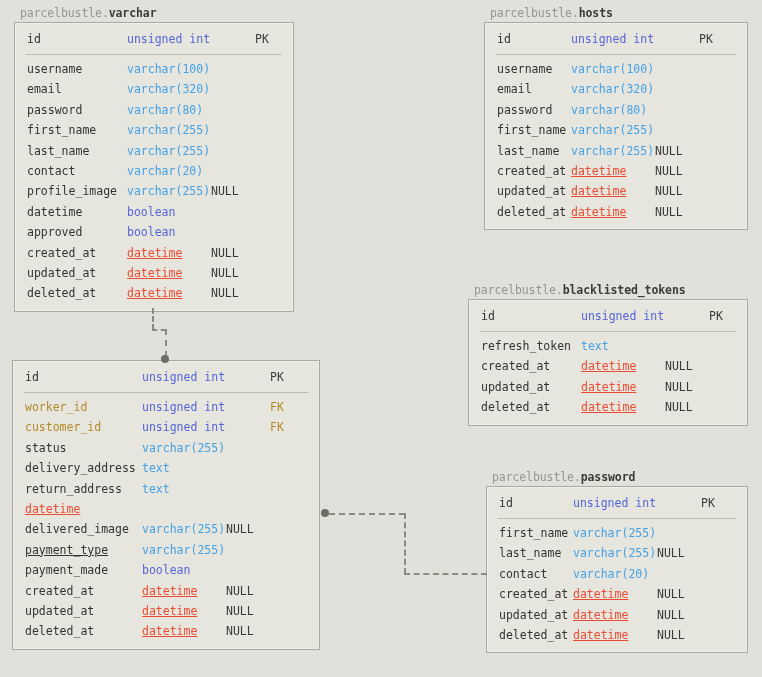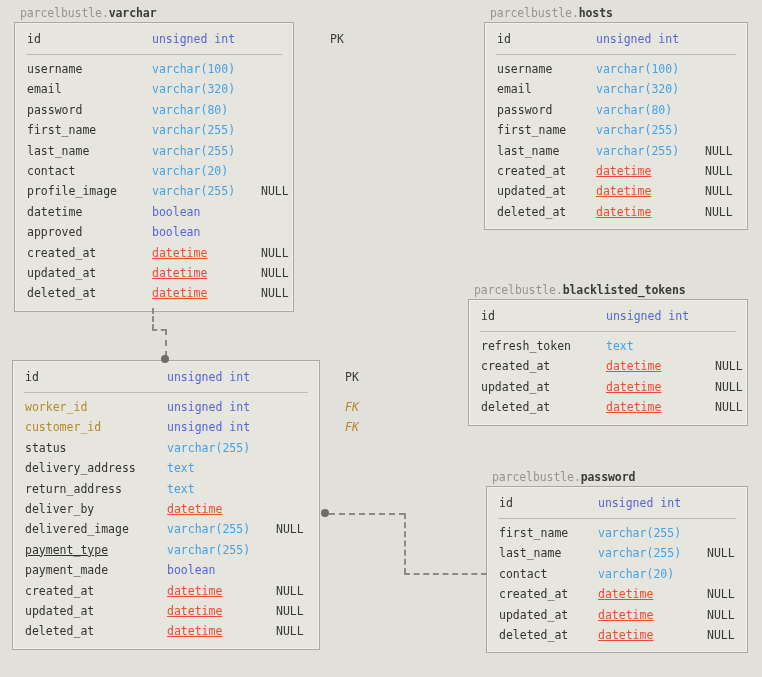--- a/index.html
+++ b/index.html
@@ -51,21 +51,20 @@
 
   .row {
     display: flex;
     align-items: flex-start;
     height: 20.4px;
     font-size: 11.5px;
     line-height: 20.4px;
     white-space: nowrap;
     padding: 0 10px 0 12px;
     box-sizing: border-box;
-    gap: 25px;
   }
   .row.pk-row {
     height: 23px;
     line-height: 23px;
   }
   .hr {
     height: 1px;
     background: #bcbcb0;
     margin: 3px 11px 4px 11px;
   }
@@ -76,21 +75,21 @@
   .col-key    { flex: 0 0 auto; }
 
   .t-int      { color: #5566d8; }
   .t-varchar  { color: #45a2e6; }
   .t-datetime { color: #ea4c34; text-decoration: underline; }
   .t-boolean  { color: #5566d8; }
   .t-text     { color: #45a2e6; }
 
   .fk-name    { color: #b58a2b; }
   .key-pk     { color: #3b3b36; }
-  .key-fk     { color: #b58a2b; font-style: italic; }
+  .key-fk     { color: #b58a2b; }
 
   
   .conn-seg {
     position: absolute;
     background: transparent;
   }
   .conn-h {
     border-top: 2px dashed #8b8b80;
     height: 0;
   }
@@ -323,21 +322,20 @@
           <span class="col-null" style="width: 44px;"></span>
           <span class="col-key "></span>
         </div>
         <div class="row">
           <span class="col-name " style="width: 117px;">return_address</span>
           <span class="col-type t-text" style="width: 84px;">text</span>
           <span class="col-null" style="width: 44px;"></span>
           <span class="col-key "></span>
         </div>
         <div class="row">
-          <span class="col-name " style="width: 117px;">deliver_by</span>
           <span class="col-type t-datetime" style="width: 84px;">datetime</span>
           <span class="col-null" style="width: 44px;"></span>
           <span class="col-key "></span>
         </div>
         <div class="row">
           <span class="col-name " style="width: 117px;">delivered_image</span>
           <span class="col-type t-varchar" style="width: 84px;">varchar(255)</span>
           <span class="col-null" style="width: 44px;">NULL</span>
           <span class="col-key "></span>
         </div>

